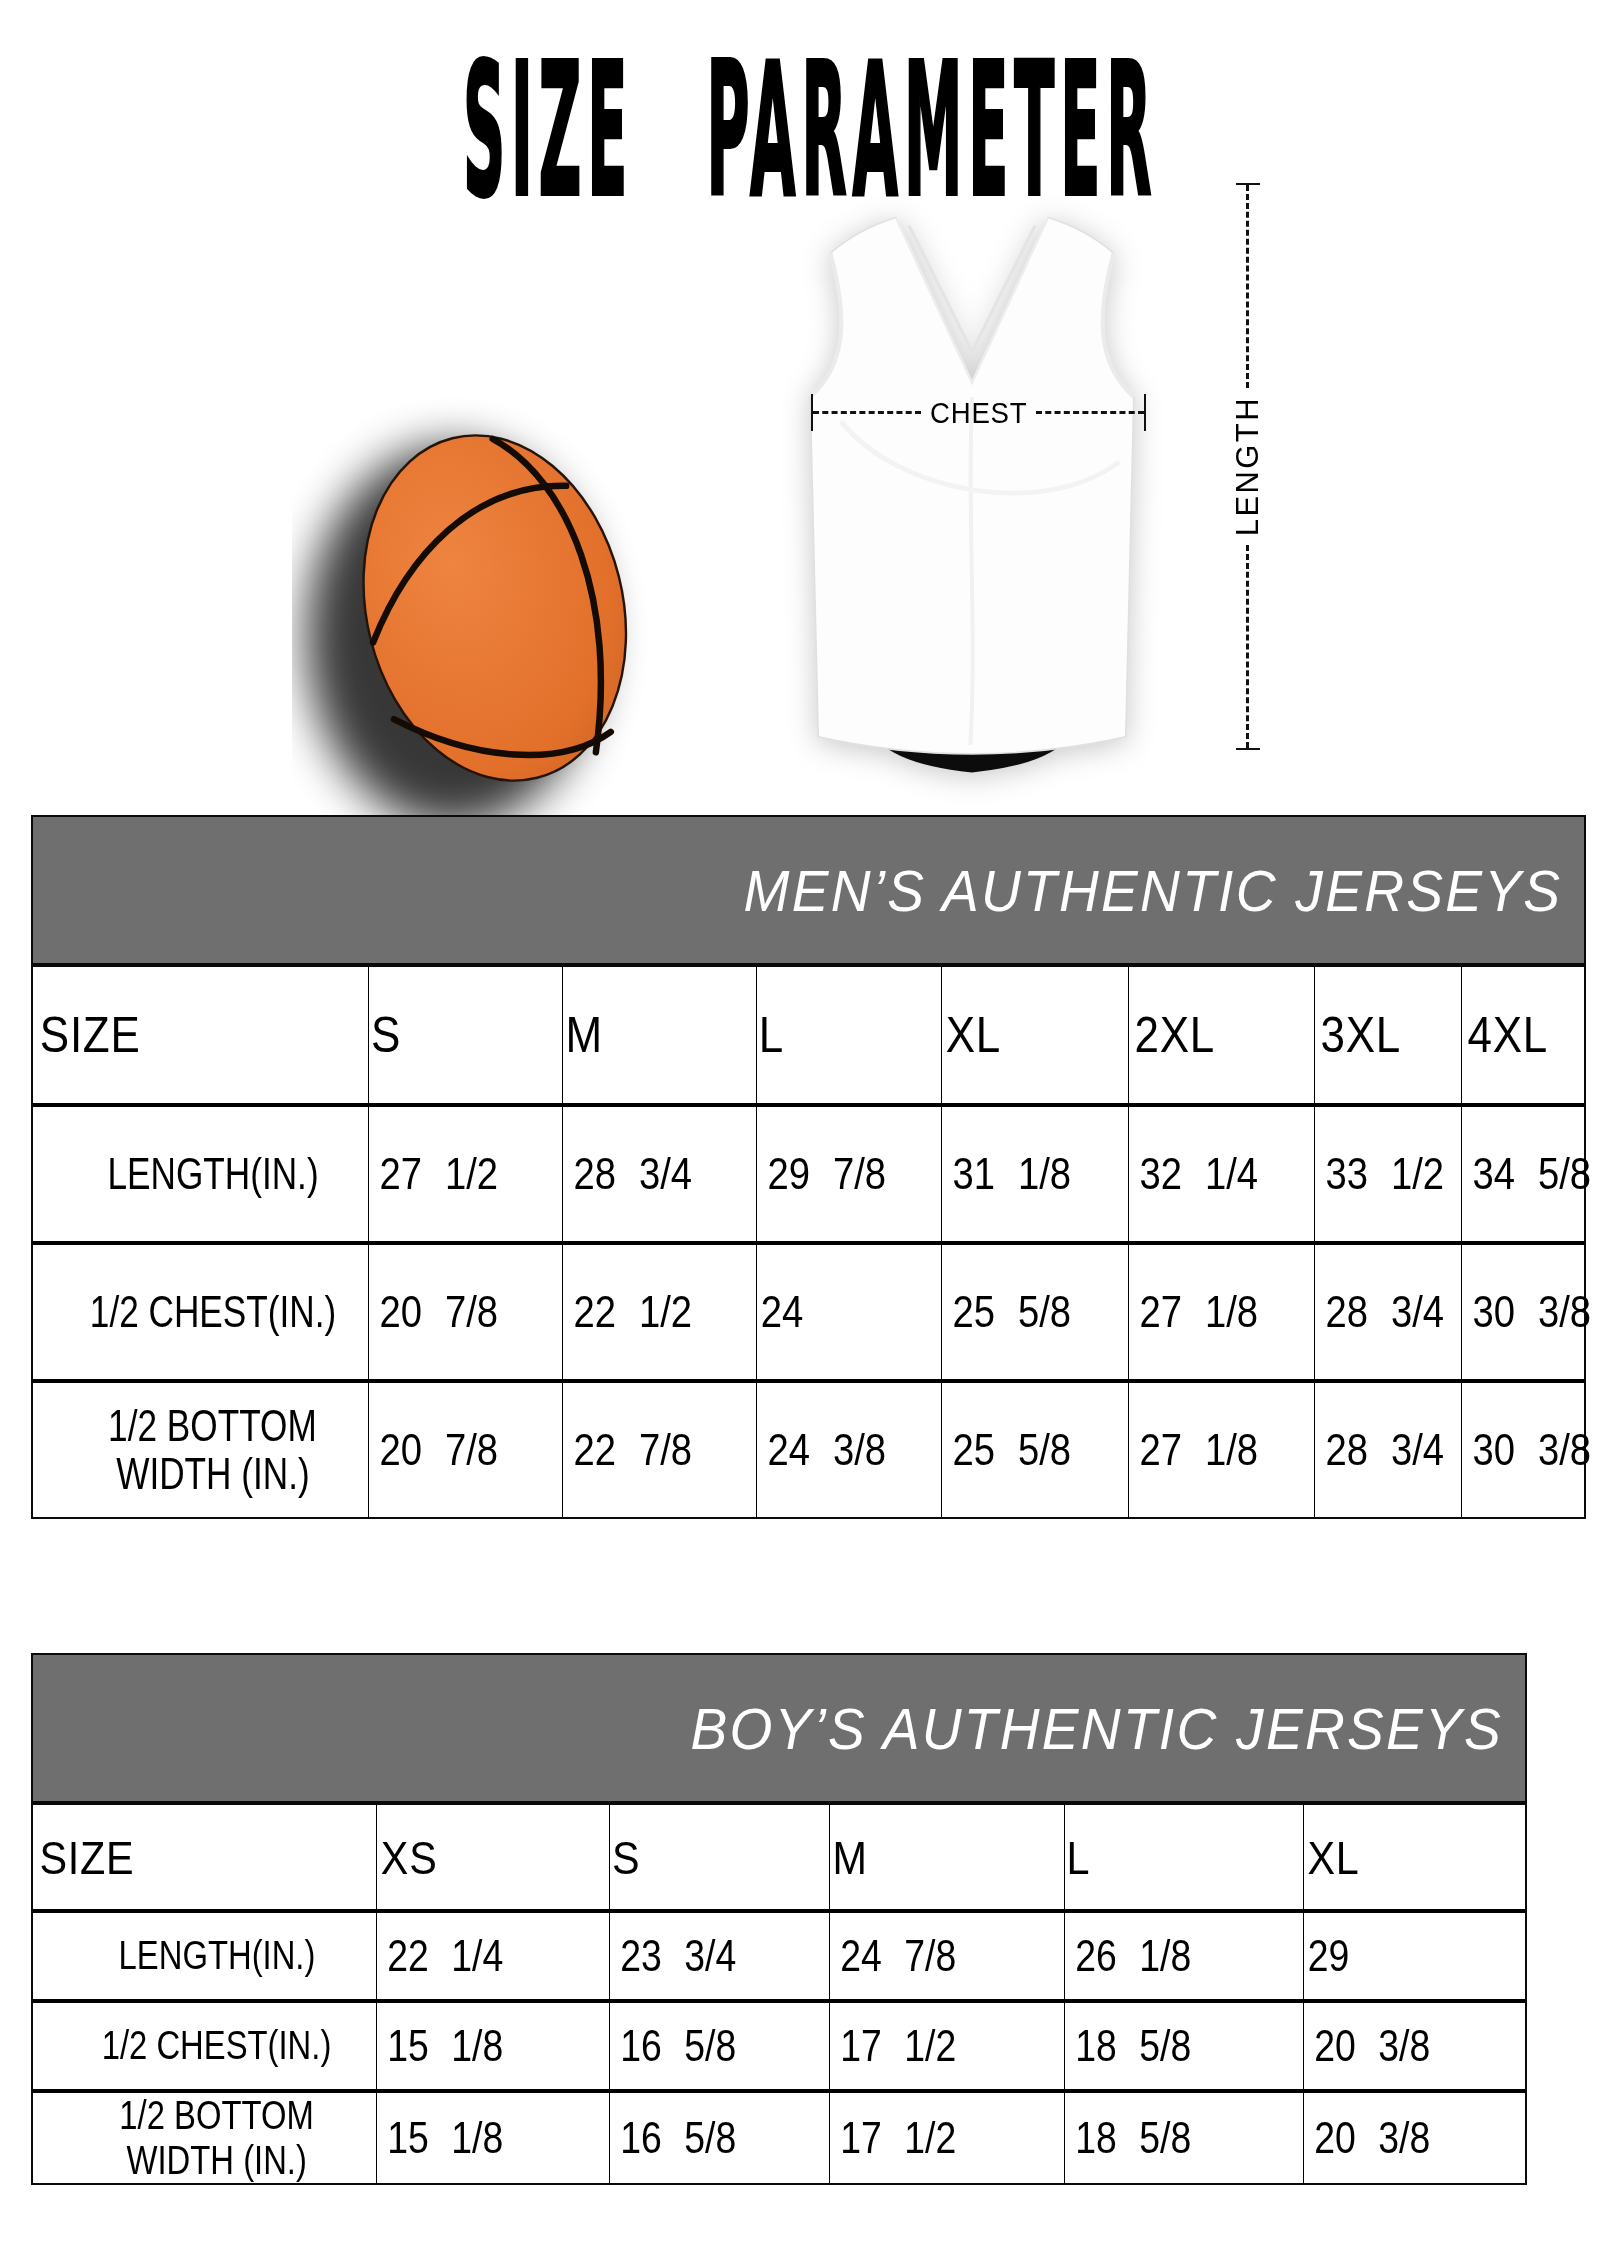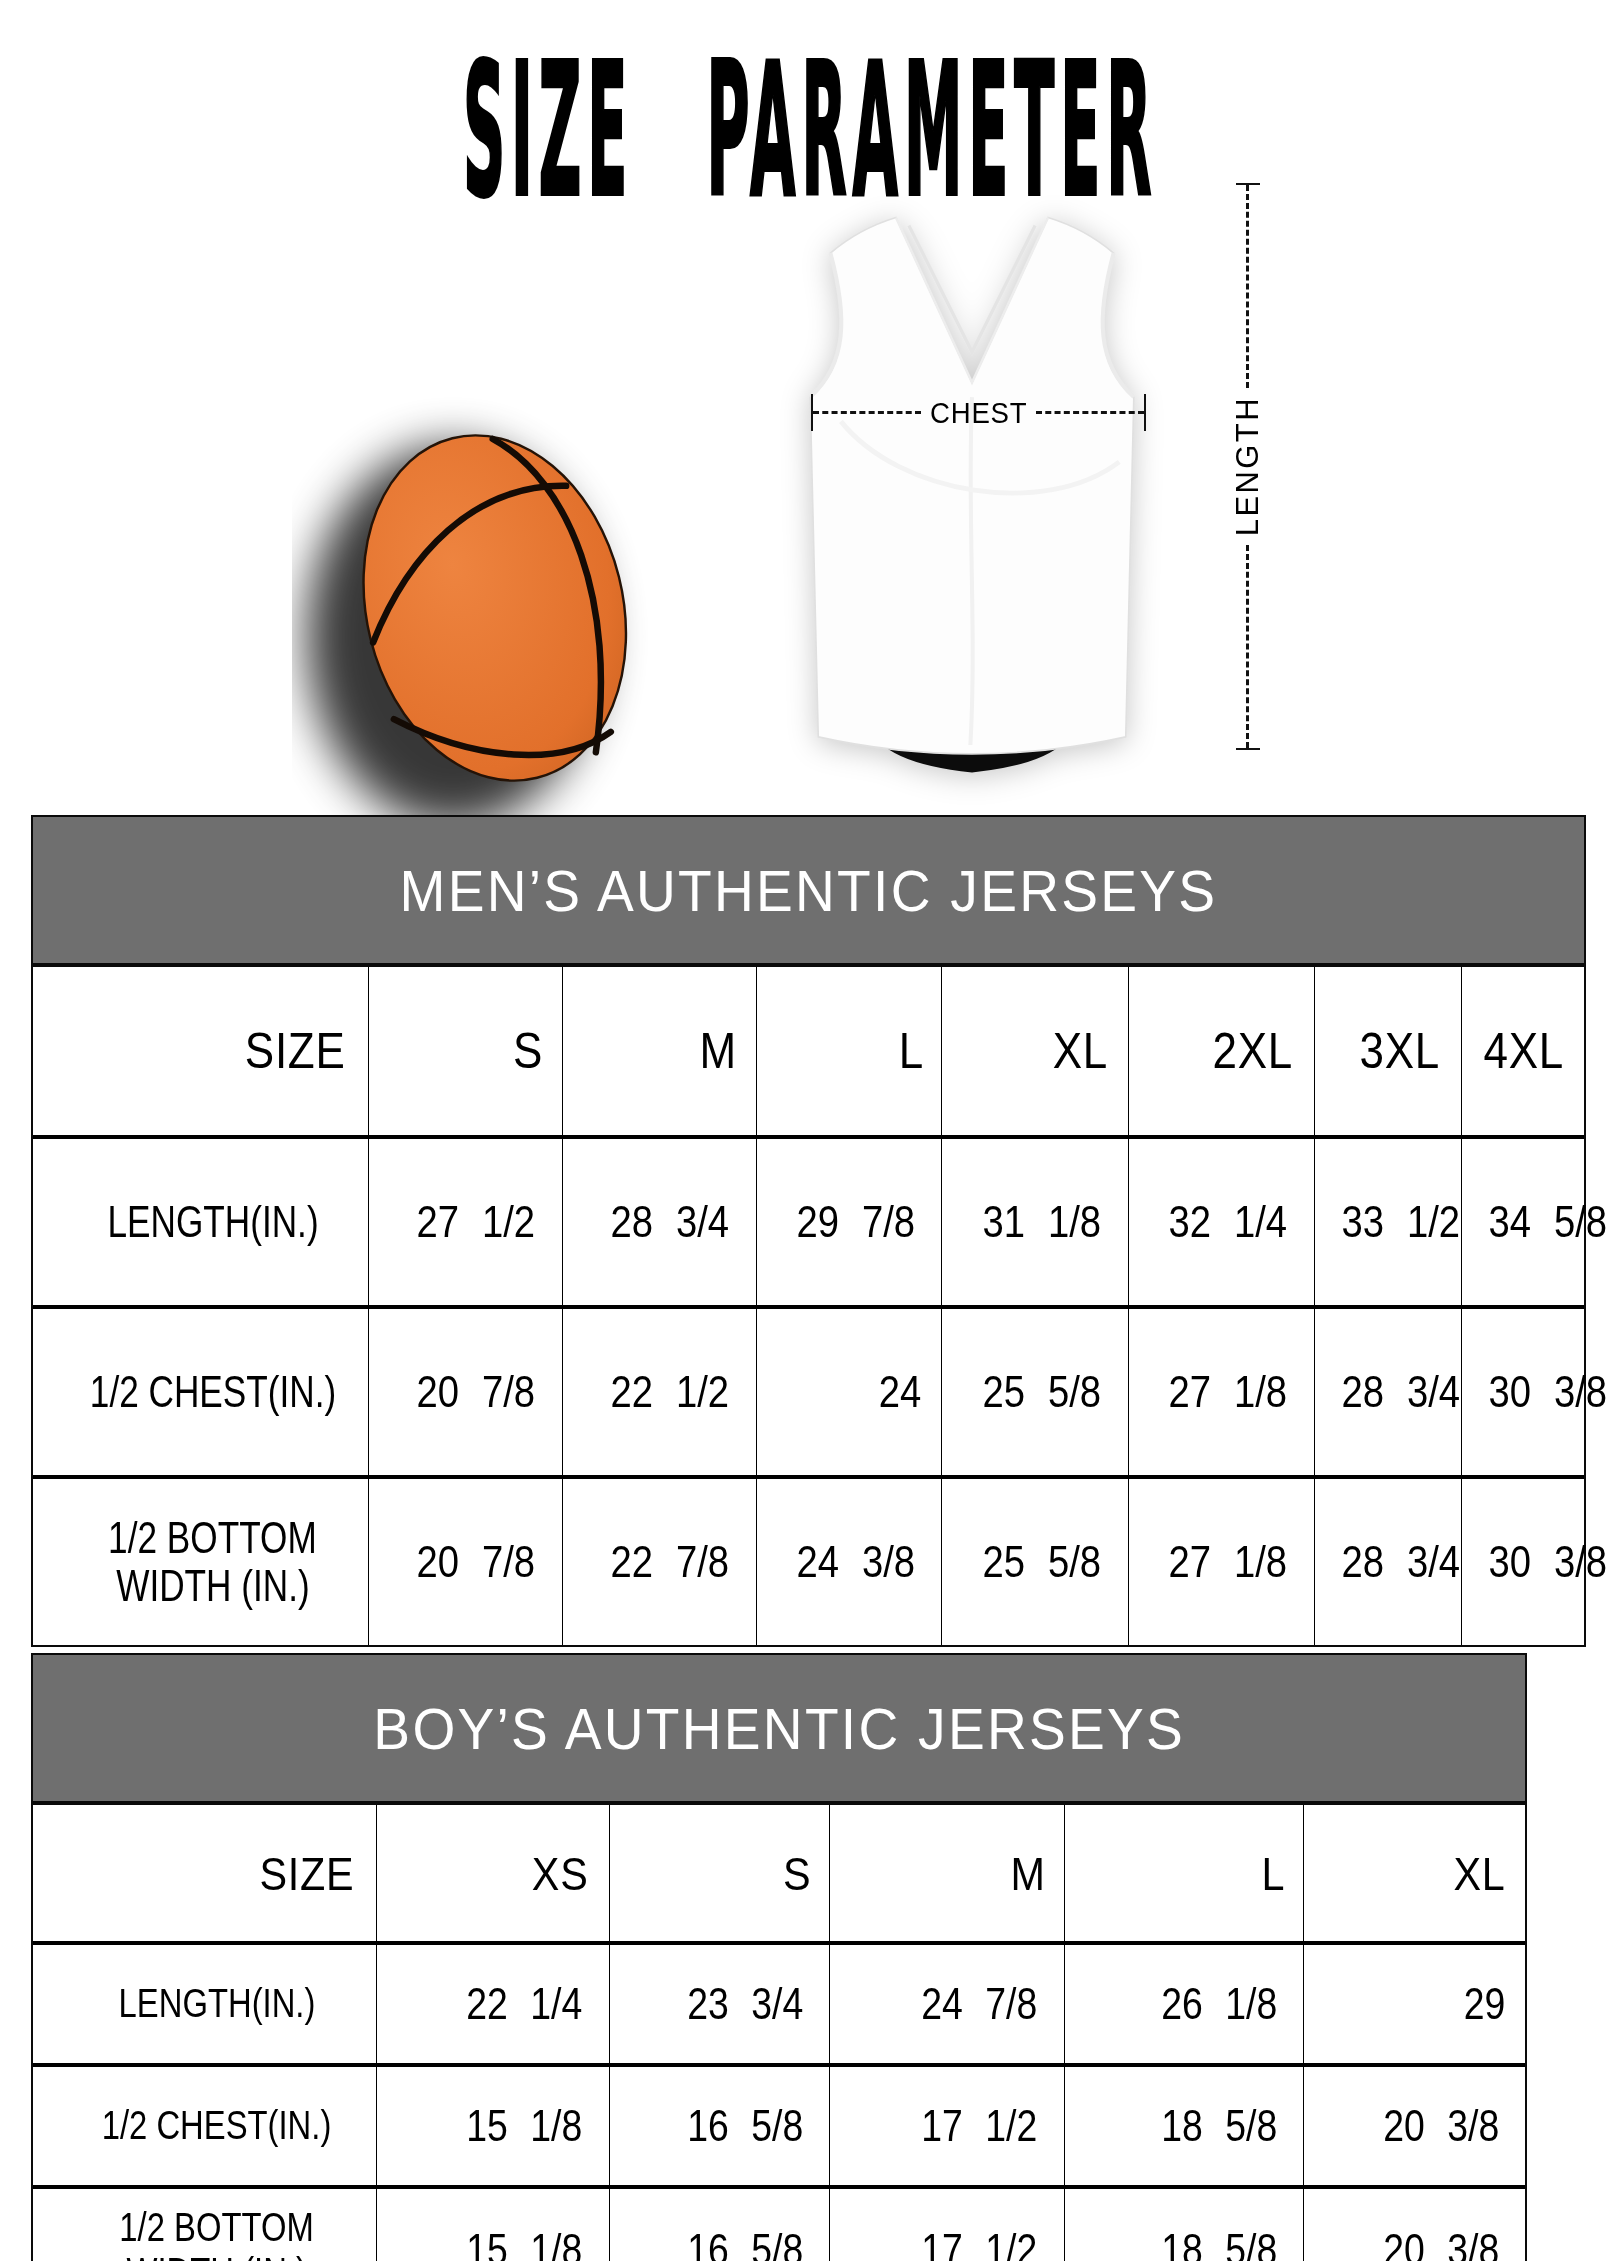--- a/index.html
+++ b/index.html
@@ -51,28 +51,28 @@
   .vdash{flex:1 1 auto;border-left:3.2px dashed #111;width:0;}
   #length-label{
     flex:0 0 auto;writing-mode:vertical-rl;transform:rotate(180deg);
     font-size:31px;letter-spacing:2.4px;margin:8px 0;white-space:nowrap;
   }
 
   
   .size-table{position:absolute;border:2.4px solid var(--line);background:#fff;}
   .band{
     height:146px;background:var(--band-bg);border-bottom:4px solid var(--line);
-    display:flex;align-items:center;justify-content:center;
+    display:flex;align-items:center;justify-content:flex-end;font-style:italic;
   }
   .band-text{
     color:var(--band-fg);font-size:58px;letter-spacing:2.4px;
     transform:scaleX(0.95);white-space:nowrap;
   }
   .size-table table{border-collapse:collapse;width:100%;table-layout:fixed;}
-  .size-table td{border-left:1.6px solid #000;text-align:right;vertical-align:middle;padding:16px;}
+  .size-table td{border-left:1.6px solid #000;text-align:left;vertical-align:middle;padding:0;}
   .size-table td:first-child{border-left:none;}
   .size-table tr.data td{border-top:4px solid #000;}
   .men tr.head td{height:136px;}
   .men tr.data td{height:134px;}
   .boys tr.head td{height:104px;}
   .boys tr.data td{height:86px;}
   .hx{display:inline-block;font-size:50px;letter-spacing:0.8px;transform:scaleX(0.88);white-space:nowrap;}
   .vx{display:inline-block;font-size:45px;word-spacing:0.32em;transform:scaleX(0.85);white-space:nowrap;}
   .lwrap{display:flex;flex-direction:column;align-items:center;justify-content:center;line-height:1.1;margin-left:24px;}
   .lx{display:inline-block;font-size:44px;transform:scaleX(0.8);white-space:nowrap;}

